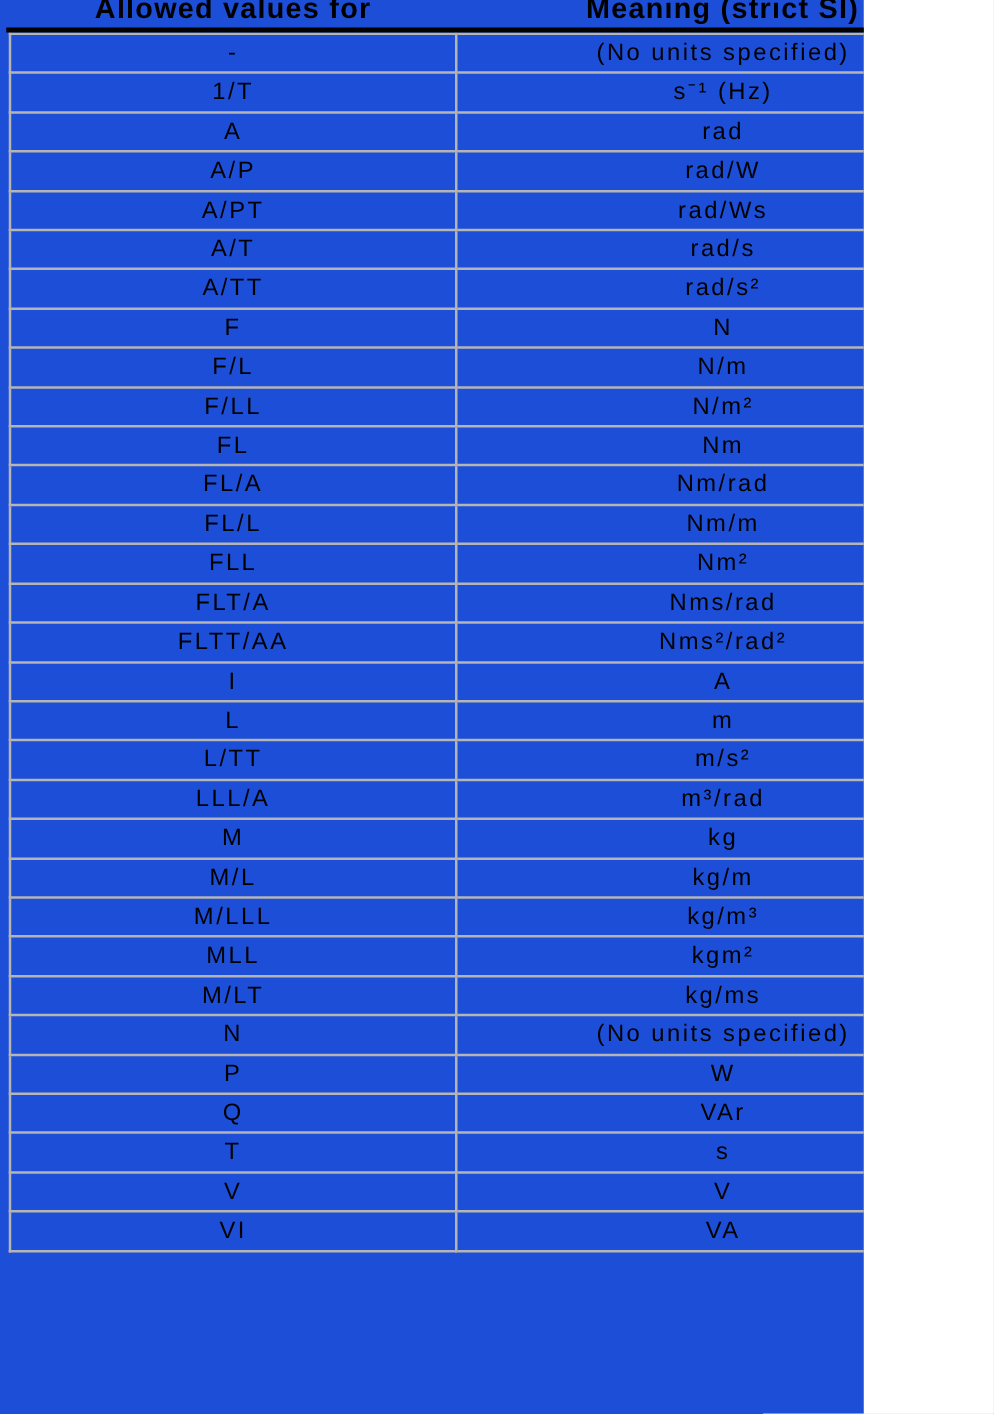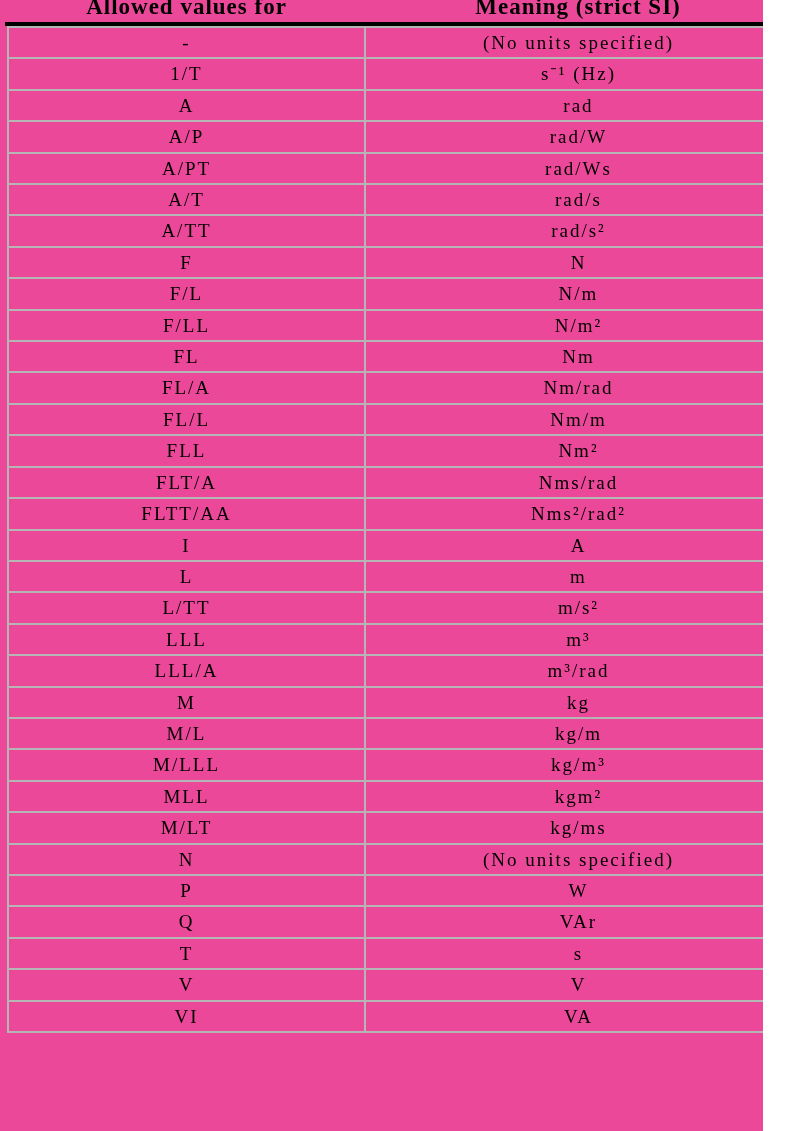--- a/index.html
+++ b/index.html
@@ -2,25 +2,25 @@
 <html><head>
 <meta charset="utf-8">
 <style>
   html, body {
     margin: 0;
     padding: 0;
     background: #ffffff;
   }
   .page {
     position: relative;
-    width: 763px;
+    width: 691px;
     height: 1131px;
-    background: #ec4899;
+    background: #1d4ed8;
     overflow: hidden;
-    font-family: Liberation Serif, serif;
+    font-family: Liberation Sans, sans-serif;
     color: #000000;
   }
   
   .col-header {
     position: absolute;
     top: -7px;
     font-weight: bold;
     font-size: 23px;
     letter-spacing: 1px;
     line-height: 27px;
@@ -172,24 +172,20 @@
           <td>L</td>
           <td>m</td>
         </tr>
 
 
         <tr>
           <td>L/TT</td>
           <td>m/s²</td>
         </tr>
 
-        <tr>
-          <td>LLL</td>
-          <td>m³</td>
-        </tr>
 
         <tr>
           <td>LLL/A</td>
           <td>m³/rad</td>
         </tr>
 
         <tr>
           <td>M</td>
           <td>kg</td>
         </tr>

